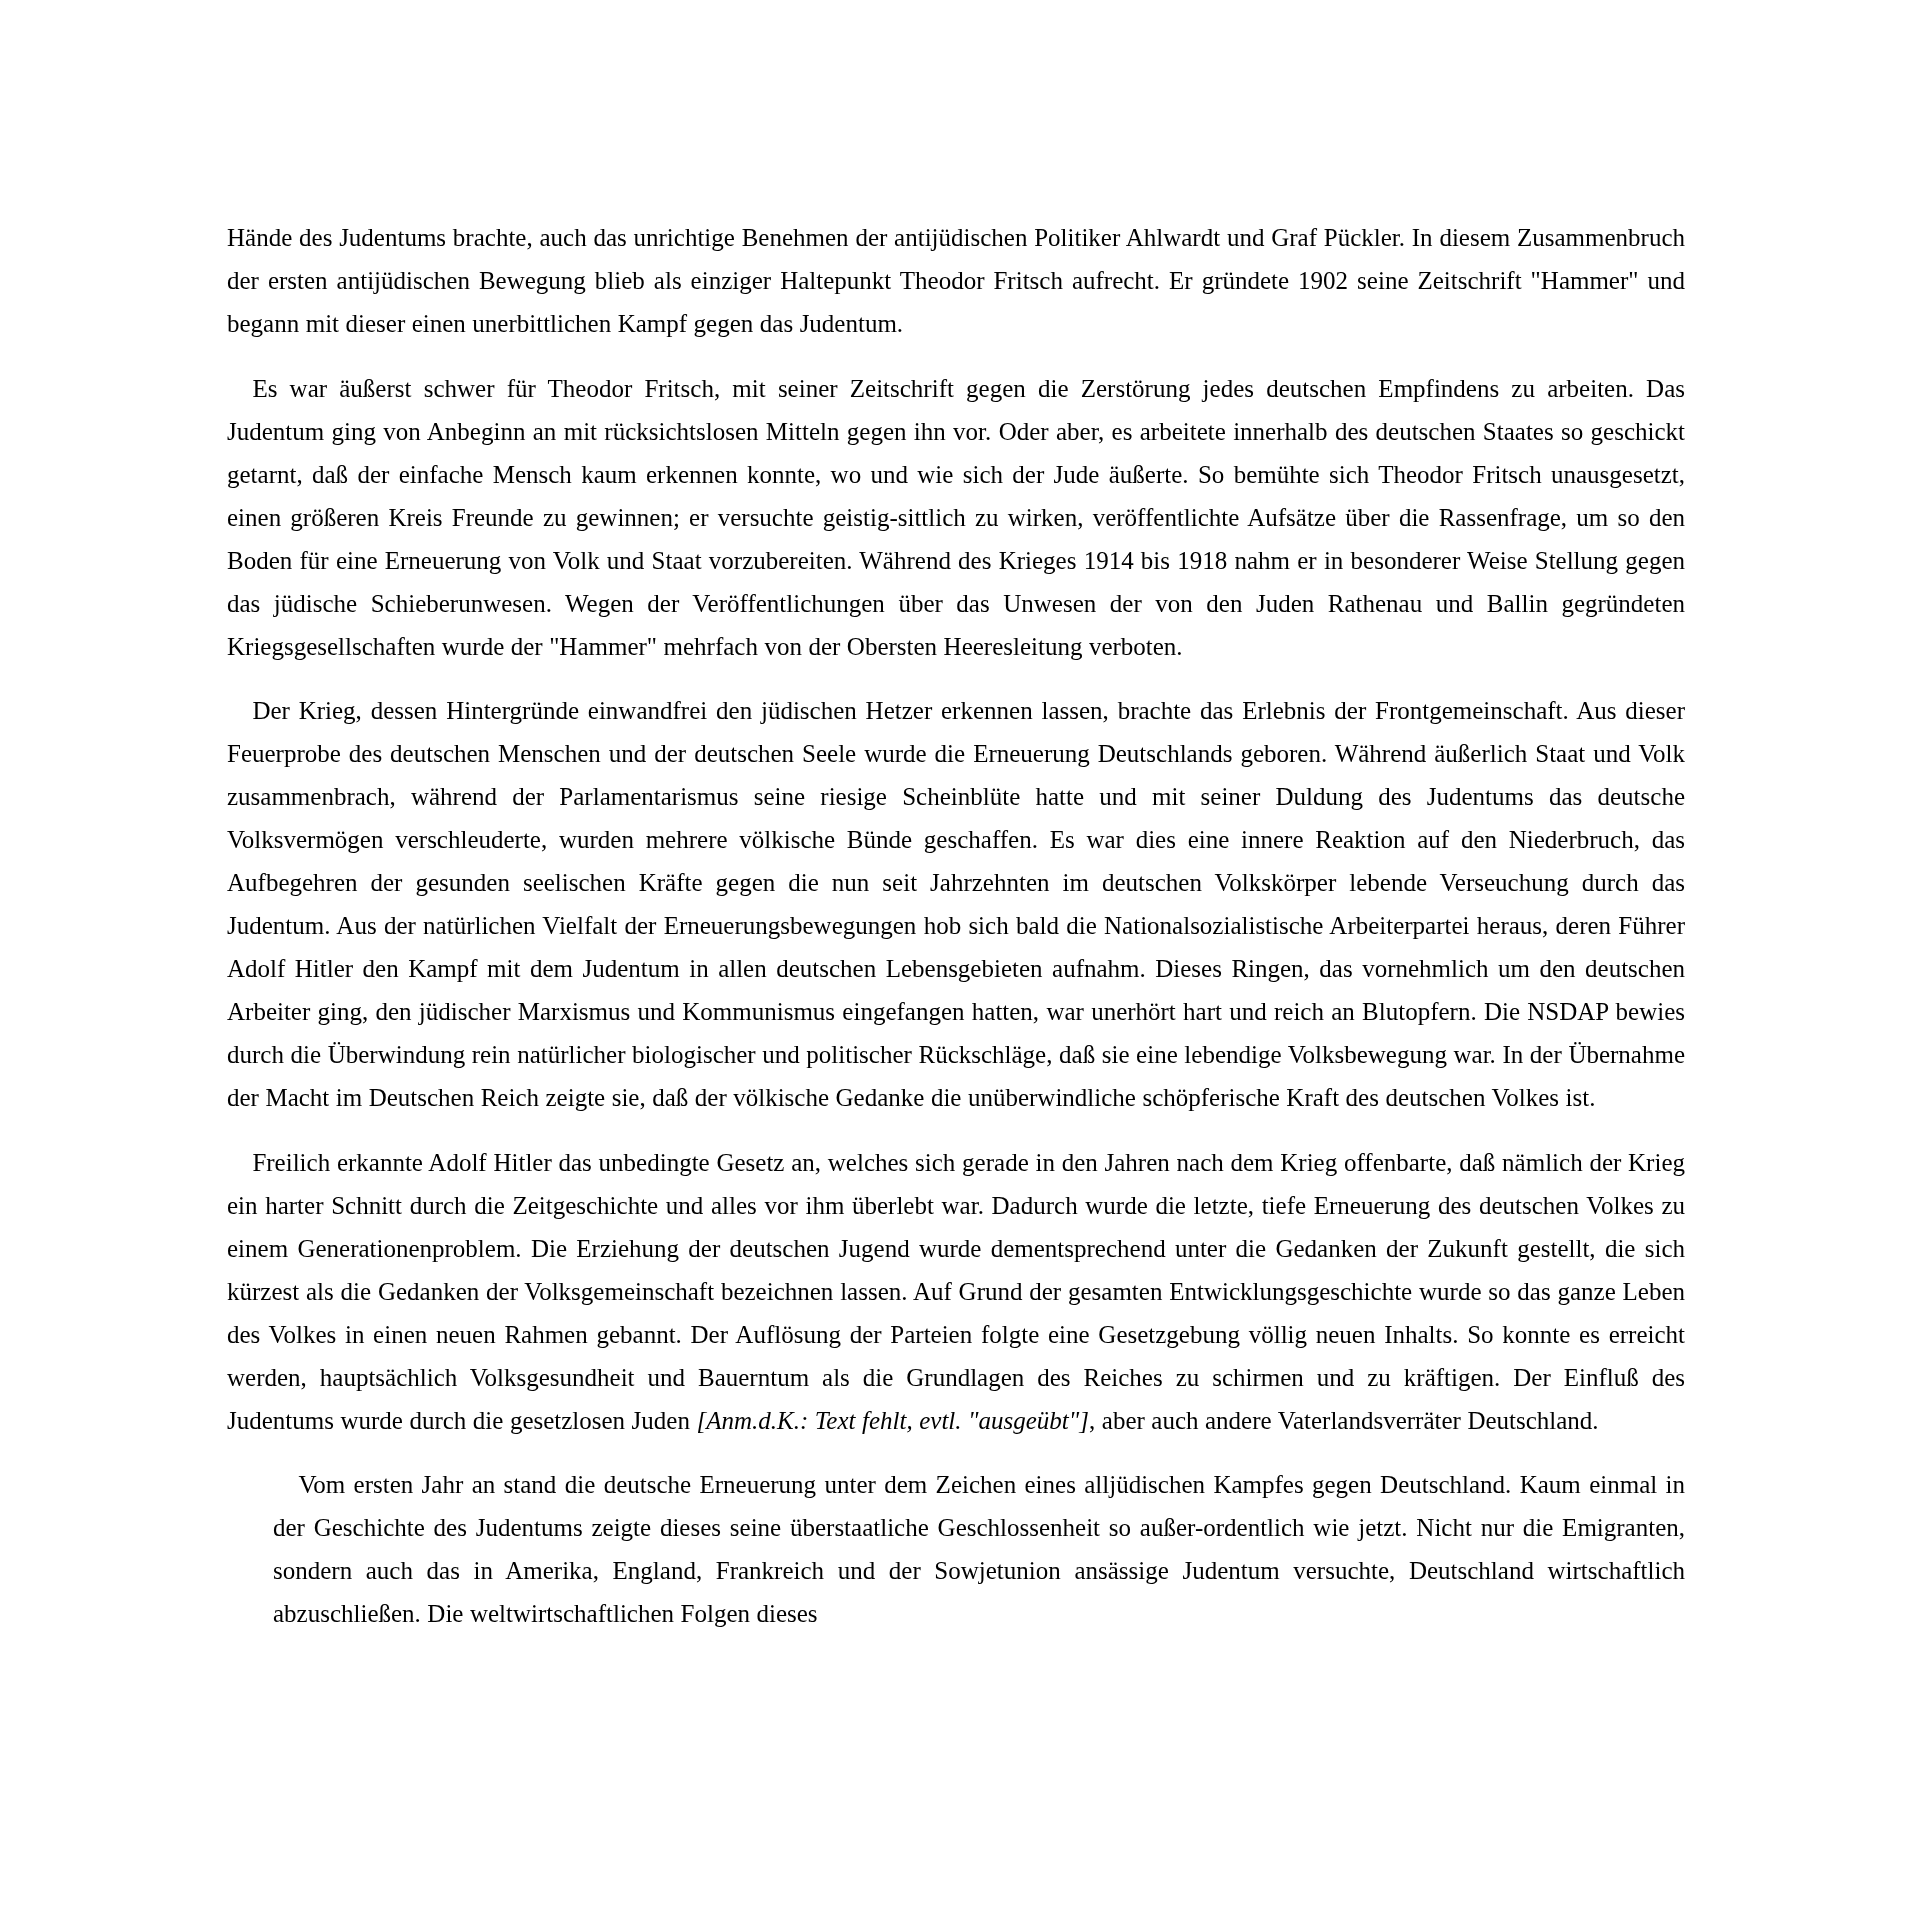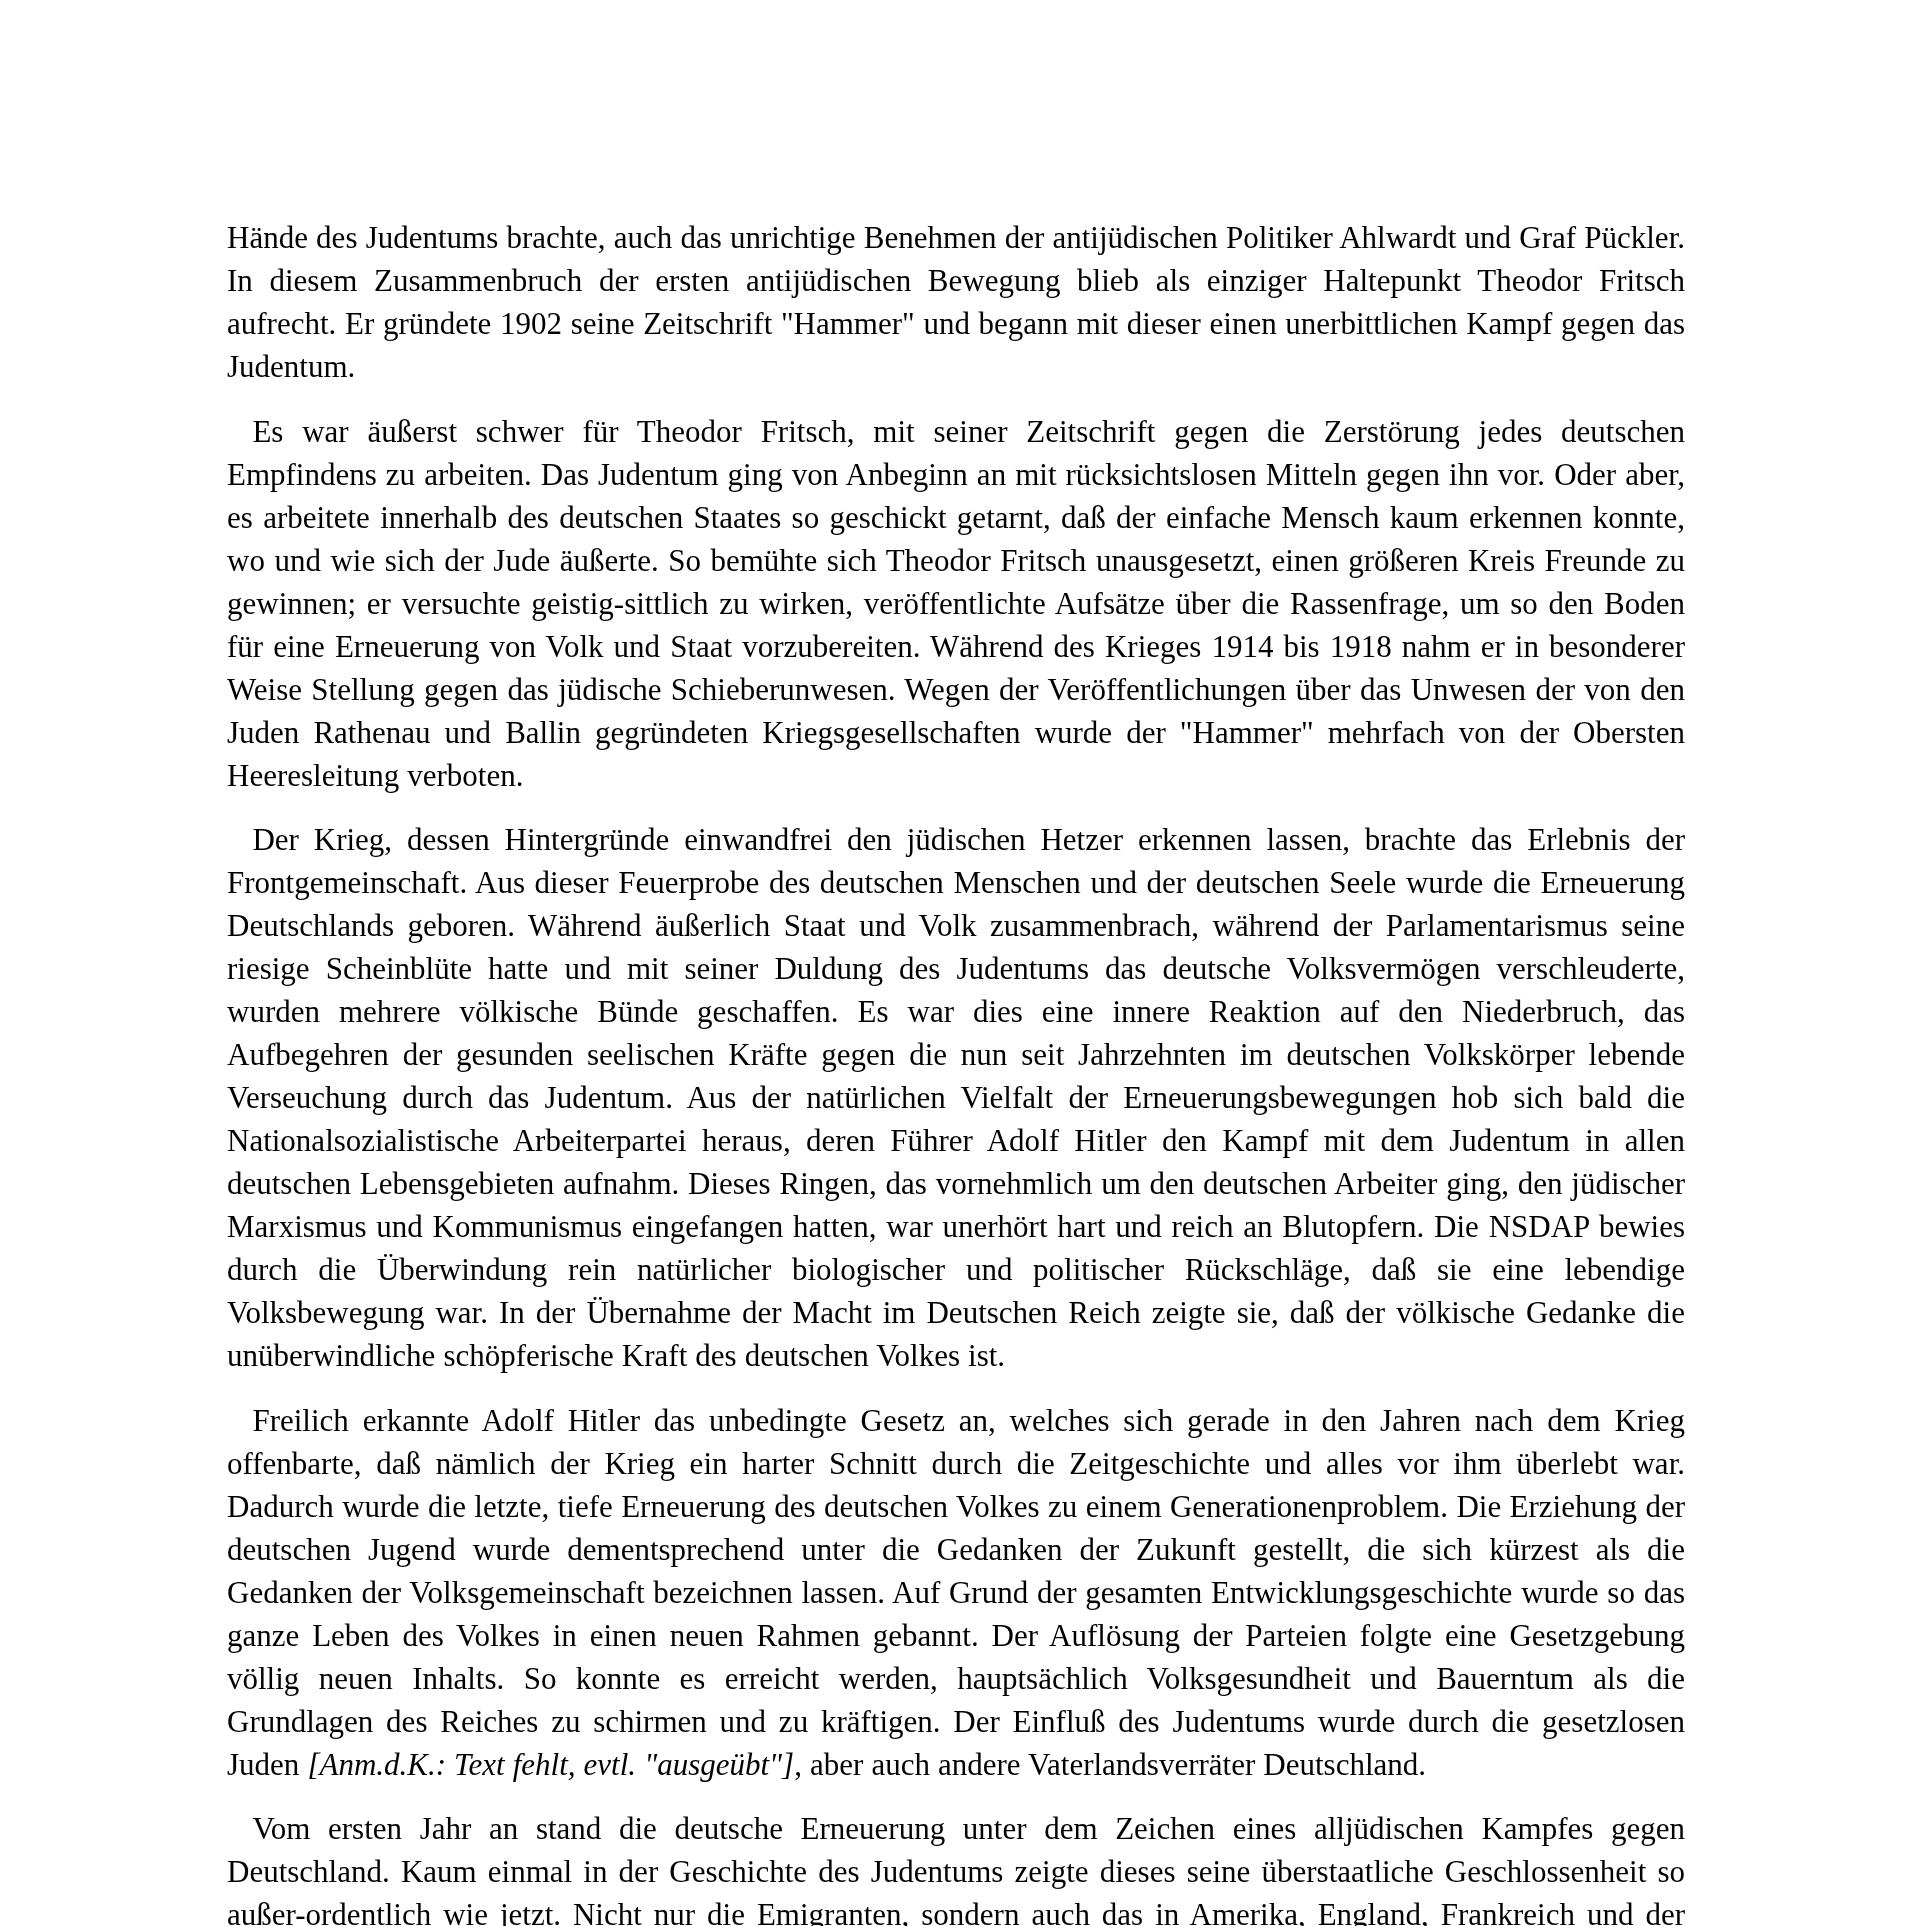--- a/index.html
+++ b/index.html
@@ -23,33 +23,34 @@
     box-sizing: border-box;
   }
   .content {
     position: absolute;
     left: 227px;
     top: 216px;
     width: 1458px;
   }
   .para {
     margin: 0 0 21.6px 0;
-    font-size: 31px;
+    font-size: 25px;
     line-height: 43px;
     text-align: justify;
     text-justify: inter-word;
     text-indent: 25.4px;
     hyphens: none;
     word-spacing: 0.01em;
   }
   .para.no-indent {
     text-indent: 0;
   }
   .para:last-of-type {
     margin-bottom: 0;
+    margin-left: 46px;
   }
   .annot {
     font-style: italic;
   }
 </style>
 </head>
 <body>
 
 <div class="page">
 

